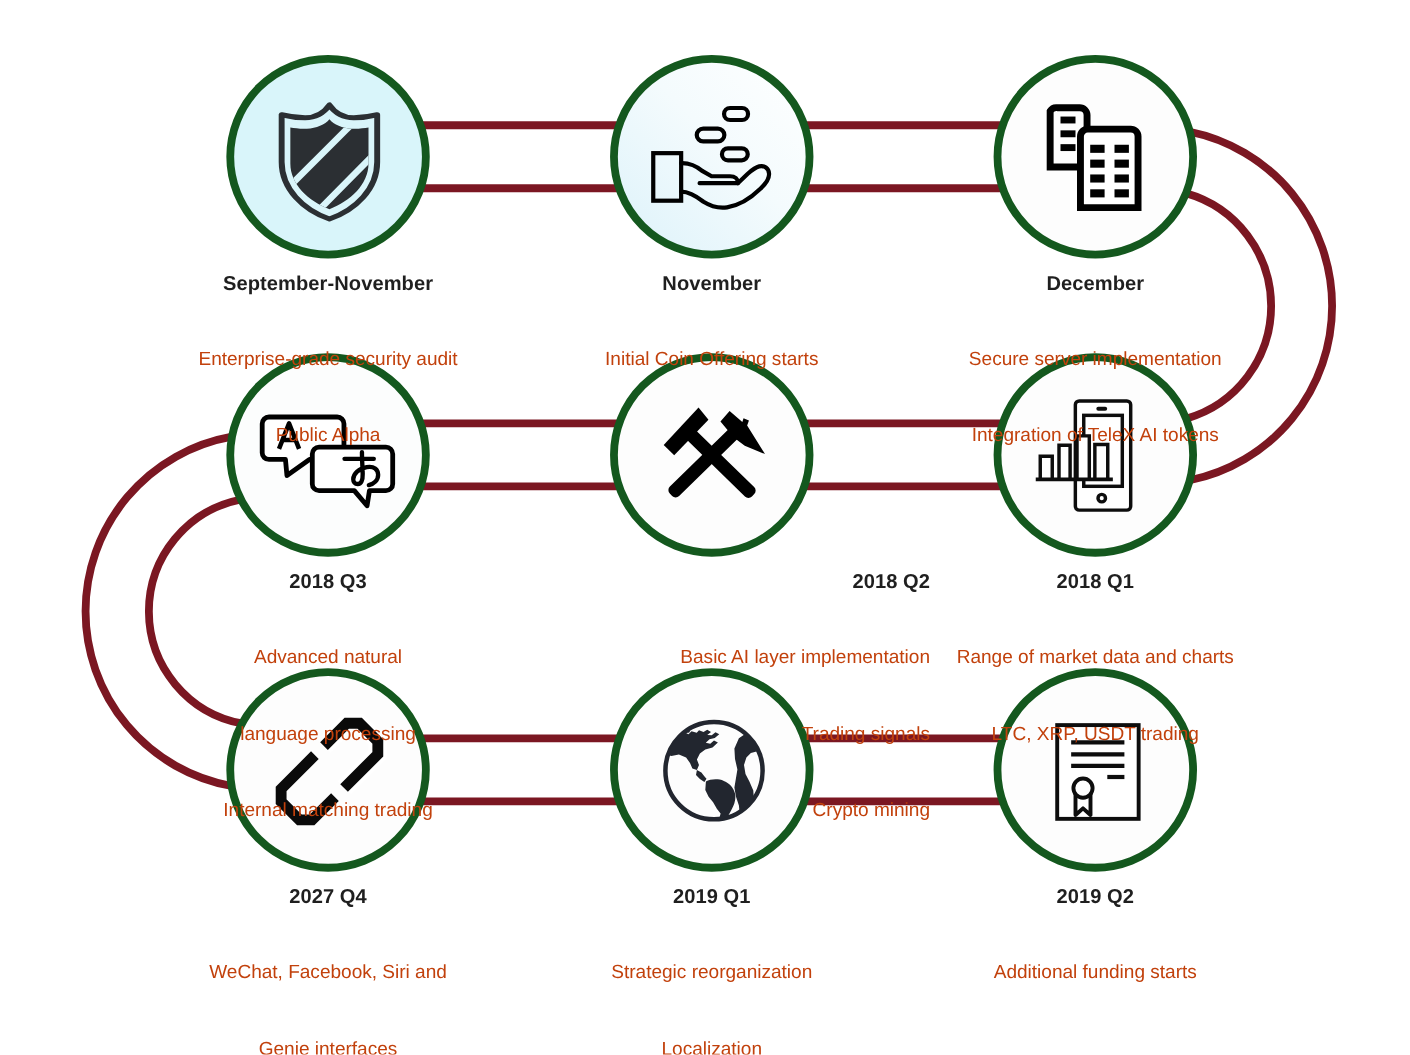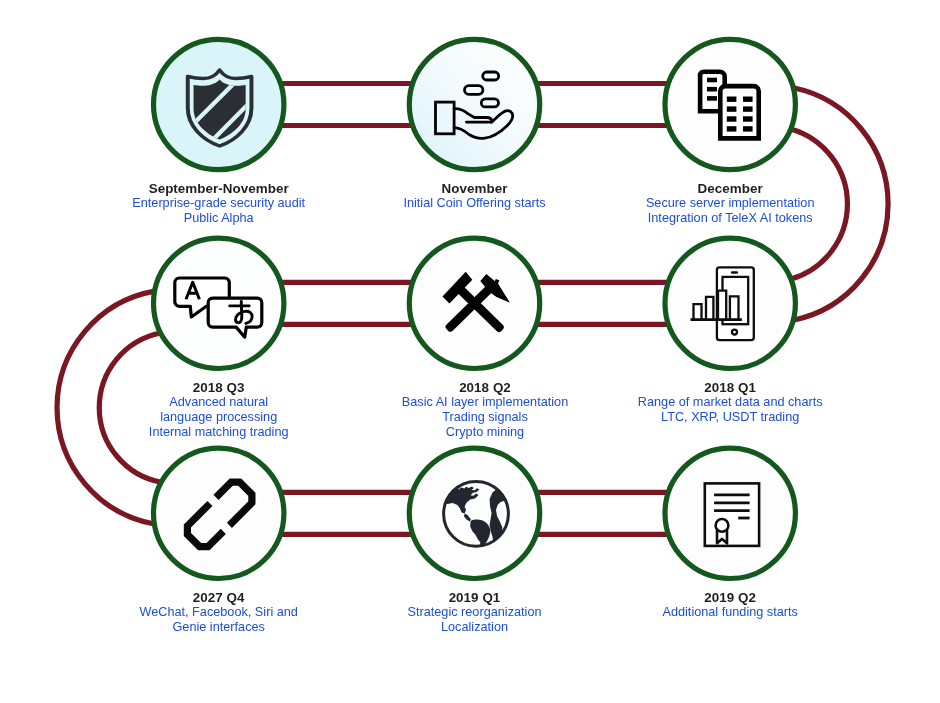--- a/index.html
+++ b/index.html
@@ -4,21 +4,21 @@
 <style>
   html,body{margin:0;padding:0;background:#ffffff;}
   body{width:940px;height:703px;overflow:hidden;
        font-family:"Liberation Sans","DejaVu Sans",sans-serif;
        -webkit-font-smoothing:antialiased;}
   #stage{position:relative;width:804px;height:703px;background:#fff;}
   svg#diagram{position:absolute;left:0;top:0;width:940px;height:703px;display:block;}
   .label{position:absolute;text-align:center;width:300px;}
   .label .t{font-weight:bold;font-size:13.4px;line-height:15.2px;color:#1f1f1f;
             letter-spacing:0.05px;white-space:nowrap;}
-  .label .d{font-size:12.7px;line-height:15.1px;color:#1d4ed8;white-space:nowrap;}
+  .label .d{font-size:12.7px;line-height:15.1px;color:#c2410c;white-space:nowrap;margin-top:36px;}
 </style>
 </head>
 <body>
 
 <div id="stage">
 
   <svg id="diagram" viewBox="0 0 940 703" xmlns="http://www.w3.org/2000/svg">
     <defs>
       <linearGradient id="gradNode" x1="1" y1="0" x2="0" y2="1">
         <stop offset="0%" stop-color="#ffffff"></stop>
@@ -225,21 +225,21 @@
     <div class="t">December</div>
     <div class="d">Secure server implementation</div>
     <div class="d">Integration of TeleX AI tokens</div>
   </div>
   <div class="label" style="left:68.7px;top:380px;">
     <div class="t">2018 Q3</div>
     <div class="d">Advanced natural</div>
     <div class="d">language processing</div>
     <div class="d">Internal matching trading</div>
   </div>
-  <div class="label" style="left:335px;top:380px;">
+  <div class="label" style="left:320px;top:380px;text-align:right;">
     <div class="t">2018 Q2</div>
     <div class="d">Basic AI layer implementation</div>
     <div class="d">Trading signals</div>
     <div class="d">Crypto mining</div>
   </div>
   <div class="label" style="left:580.2px;top:380px;">
     <div class="t">2018 Q1</div>
     <div class="d">Range of market data and charts</div>
     <div class="d">LTC, XRP, USDT trading</div>
   </div>

